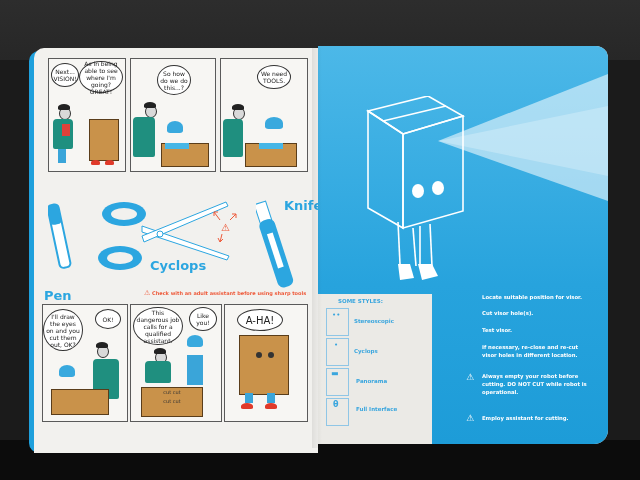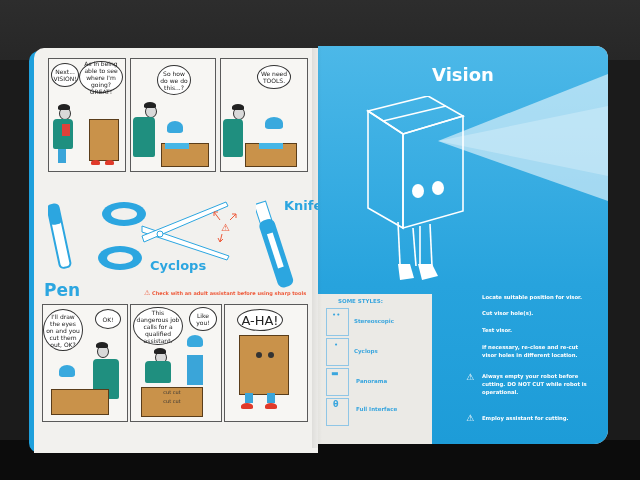--- a/index.html
+++ b/index.html
@@ -73,21 +73,21 @@
     <div class="figure-body" style="left:2px;top:60px;width:20px;height:38px;"></div>
     <div class="hair-blue" style="left:44px;top:58px;width:18px;height:12px;"></div>
     <div class="box" style="left:24px;top:84px;width:50px;height:22px;"></div>
     <div class="blue-book" style="left:38px;top:84px;width:24px;height:6px;"></div>
   </div>
 
   <svg style="position:absolute;left:14px;top:150px;" width="30" height="80" viewBox="0 0 30 80">
     <rect x="6" y="6" width="11" height="64" rx="4" transform="rotate(-12 12 40)" fill="#fff" stroke="#2ca6e0" stroke-width="2"></rect>
     <rect x="6" y="6" width="11" height="20" rx="4" transform="rotate(-12 12 40)" fill="#2ca6e0"></rect>
   </svg>
-  <div class="tool-label" style="left:10px;top:232px;font-size:17px;">Pen</div>
+  <div class="tool-label" style="left:10px;top:240px;font-size:13px;">Pen</div>
 
   <svg style="position:absolute;left:60px;top:148px;" width="140" height="80" viewBox="0 0 140 80">
     <path d="M48 30 L135 60 L133 64 L48 36 Z" fill="#fff" stroke="#2ca6e0" stroke-width="1"></path>
     <path d="M48 40 L132 6 L134 10 L50 46 Z" fill="#fff" stroke="#2ca6e0" stroke-width="1"></path>
     <ellipse cx="30" cy="18" rx="22" ry="12" fill="#2ca6e0"></ellipse>
     <ellipse cx="30" cy="18" rx="13" ry="6" fill="#f2f1ee"></ellipse>
     <ellipse cx="26" cy="62" rx="22" ry="12" fill="#2ca6e0"></ellipse>
     <ellipse cx="26" cy="62" rx="13" ry="6" fill="#f2f1ee"></ellipse>
     <circle cx="66" cy="38" r="3" fill="#fff" stroke="#2ca6e0"></circle>
   </svg>
@@ -132,41 +132,40 @@
     <div class="figure-body" style="left:14px;top:56px;width:26px;height:22px;"></div>
     <div class="hair-blue" style="left:56px;top:30px;width:16px;height:12px;"></div>
     <div class="leg" style="left:56px;top:50px;width:16px;height:30px;"></div>
     <div class="box" style="left:10px;top:82px;width:60px;height:28px;font-size:5px;color:#333;text-align:center;line-height:9px;">
       <div>cut cut</div>
       <div>cut cut</div>
     </div>
   </div>
 
   <div class="panel" style="left:190px;top:256px;width:82px;height:116px;">
-    <div class="bubble" style="left:12px;top:4px;width:46px;height:22px;font-size:13px;">A-HA!</div>
+    <div class="bubble" style="left:12px;top:4px;width:46px;height:22px;font-size:10px;">A-HA!</div>
     <div class="box" style="left:14px;top:30px;width:48px;height:58px;">
       <div style="position:absolute;left:16px;top:16px;width:6px;height:6px;border-radius:50%;background:#333;"></div>
       <div style="position:absolute;left:28px;top:16px;width:6px;height:6px;border-radius:50%;background:#333;"></div>
     </div>
     <div class="leg" style="left:20px;top:88px;width:8px;height:10px;"></div>
     <div class="leg" style="left:42px;top:88px;width:8px;height:10px;"></div>
     <div class="shoe" style="left:16px;top:98px;width:12px;height:6px;"></div>
     <div class="shoe" style="left:40px;top:98px;width:12px;height:6px;"></div>
   </div>
 </div>
 
 <div class="page-right">
   <div class="blue-area"></div>
 
   <svg style="position:absolute;left:0;top:0;" width="290" height="200" viewBox="0 0 290 200">
     <polygon points="120,95 290,28 290,155" fill="rgba(255,255,255,0.55)"></polygon>
     <polygon points="120,95 290,60 290,130" fill="rgba(255,255,255,0.25)"></polygon>
   </svg>
 
-  <div class="vision-title">Vision</div>
 
   <svg style="position:absolute;left:40px;top:50px;" width="110" height="200" viewBox="0 0 110 200">
     <g fill="none" stroke="#fff" stroke-width="1.6">
       <polygon points="10,15 70,0 105,20 45,38"></polygon>
       <polygon points="10,15 45,38 45,132 10,112"></polygon>
       <polygon points="45,38 105,20 105,115 45,132"></polygon>
       <line x1="25" y1="25" x2="88" y2="10"></line>
       <line x1="55" y1="132" x2="58" y2="170"></line>
       <line x1="72" y1="128" x2="74" y2="170"></line>
       <line x1="40" y1="126" x2="42" y2="168"></line>

